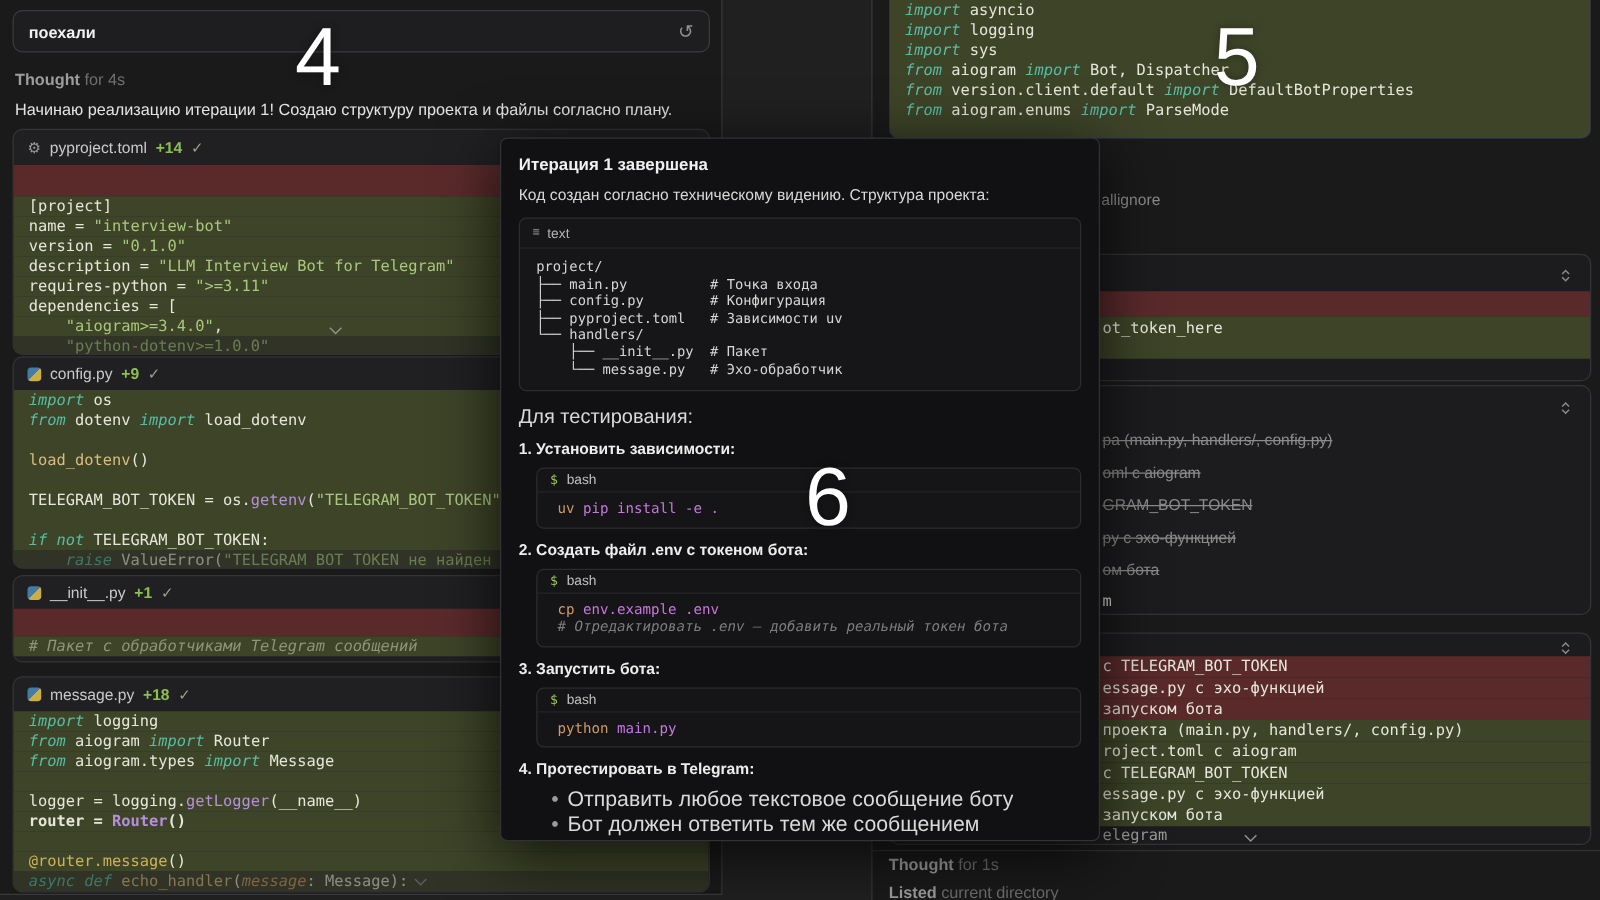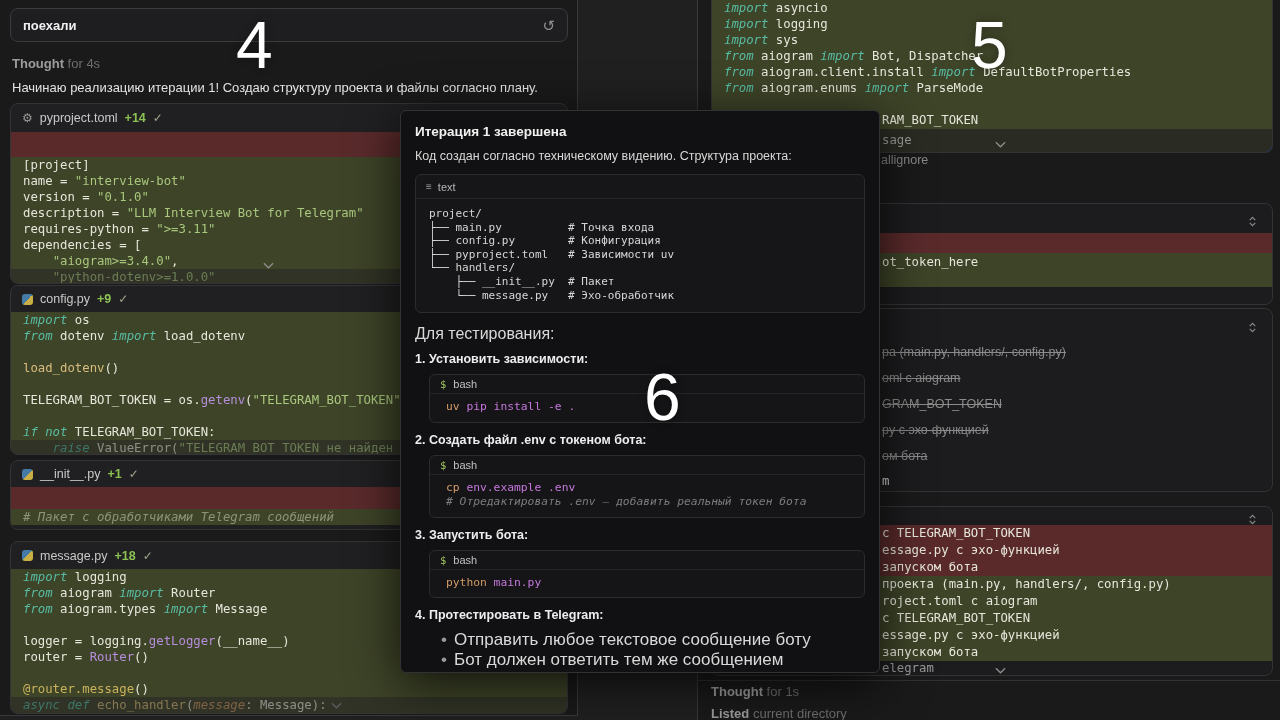--- a/index.html
+++ b/index.html
@@ -163,38 +163,38 @@
           <span class="py-ic"></span>
           <span class="fname">message.py</span>
           <span class="fadd">+18</span>
           <span class="fcheck">✓</span>
         </div>
         <div class="row add" style="height: 16px; line-height: 16px;"><span class="tk-k">import</span><span class="tk-p"> logging</span></div>
         <div class="row add" style="height: 16px; line-height: 16px;"><span class="tk-k">from</span><span class="tk-p"> aiogram </span><span class="tk-k">import</span><span class="tk-p"> Router</span></div>
         <div class="row add" style="height: 16px; line-height: 16px;"><span class="tk-k">from</span><span class="tk-p"> aiogram.types </span><span class="tk-k">import</span><span class="tk-p"> Message</span></div>
         <div class="row add" style="height: 16px; line-height: 16px;"></div>
         <div class="row add" style="height: 16px; line-height: 16px;"><span class="tk-p">logger = logging.</span><span class="tk-m">getLogger</span><span class="tk-p">(__name__)</span></div>
-        <div class="row add" style="height: 16px; line-height: 16px;"><span class="tk-p">router = </span><span class="tk-m">Router</span><span class="tk-p">()</span></div>
+        <div class="row add" style="height: 16px; line-height: 16px; font-weight: bold;"><span class="tk-p">router = </span><span class="tk-m">Router</span><span class="tk-p">()</span></div>
         <div class="row add" style="height: 16px; line-height: 16px;"></div>
         <div class="row add" style="height: 16px; line-height: 16px;"><span class="tk-d">@router.message</span><span class="tk-p">()</span></div>
         <div class="row add fade" style="height: 16px; line-height: 16px;"><span class="tk-k">async</span><span class="tk-p"> </span><span class="tk-k">def</span><span class="tk-p"> </span><span class="tk-f">echo_handler</span><span class="tk-p">(</span><span class="tk-a">message</span><span class="tk-p">: Message):</span><span class="chev-inline"><svg width="11" height="7" viewBox="0 0 12 7">
               <path d="M1 1 6 6 11 1" stroke="#8f8f8f" fill="none" stroke-width="1.4"></path>
             </svg></span></div>
       </div>
     </div>
 </section>
 
 <section class="panel right-panel">
   <div id="right-blocks">
-      <div class="cblock" style="left: 13px; width: 562px; top: 0px; height: 153px; border-radius: 0px 0px 8px 8px; border-top: none; background: #1d4ed8;">
+      <div class="cblock" style="left: 13px; width: 562px; top: 0px; height: 111px; border-radius: 0px 0px 8px 8px; border-top: none; background: #1d4ed8;">
         <div class="row add" style="height: 16px; line-height: 16px;"><span class="tk-k">import</span><span class="tk-p"> asyncio</span></div>
         <div class="row add" style="height: 16px; line-height: 16px;"><span class="tk-k">import</span><span class="tk-p"> logging</span></div>
         <div class="row add" style="height: 16px; line-height: 16px;"><span class="tk-k">import</span><span class="tk-p"> sys</span></div>
         <div class="row add" style="height: 16px; line-height: 16px;"><span class="tk-k">from</span><span class="tk-p"> aiogram </span><span class="tk-k">import</span><span class="tk-p"> Bot, Dispatcher</span></div>
-        <div class="row add" style="height: 16px; line-height: 16px;"><span class="tk-k">from</span><span class="tk-p"> aiogram.client.install </span><span class="tk-k">import</span><span class="tk-p"> DefaultBotProperties</span></div>
+        <div class="row add" style="height: 16px; line-height: 16px;"><span class="tk-k">from</span><span class="tk-p"> version.client.default </span><span class="tk-k">import</span><span class="tk-p"> DefaultBotProperties</span></div>
         <div class="row add" style="height: 16px; line-height: 16px;"><span class="tk-k">from</span><span class="tk-p"> aiogram.enums </span><span class="tk-k">import</span><span class="tk-p"> ParseMode</span></div>
         <div class="row add" style="height: 16px; line-height: 16px;"></div>
         <div class="row add frag" style="height: 17px; line-height: 17px;">RAM_BOT_TOKEN</div>
         <div class="row foot-row frag" style="height: 24px; line-height: 22px; background: rgb(42, 43, 34);">sage<span class="foot-chev"><svg width="11" height="7" viewBox="0 0 12 7">
               <path d="M1 1 6 6 11 1" stroke="#8f8f8f" fill="none" stroke-width="1.4"></path>
             </svg></span></div>
       </div>
       <div class="note-line" style="left: 13px; top: 153px; padding-left: 170px;">allignore</div>
       <div class="cblock" style="left: 13px; width: 562px; top: 203px; height: 102px; background: rgb(28, 28, 30);">
         <div class="chead" style="height: 29px; position: relative;">

